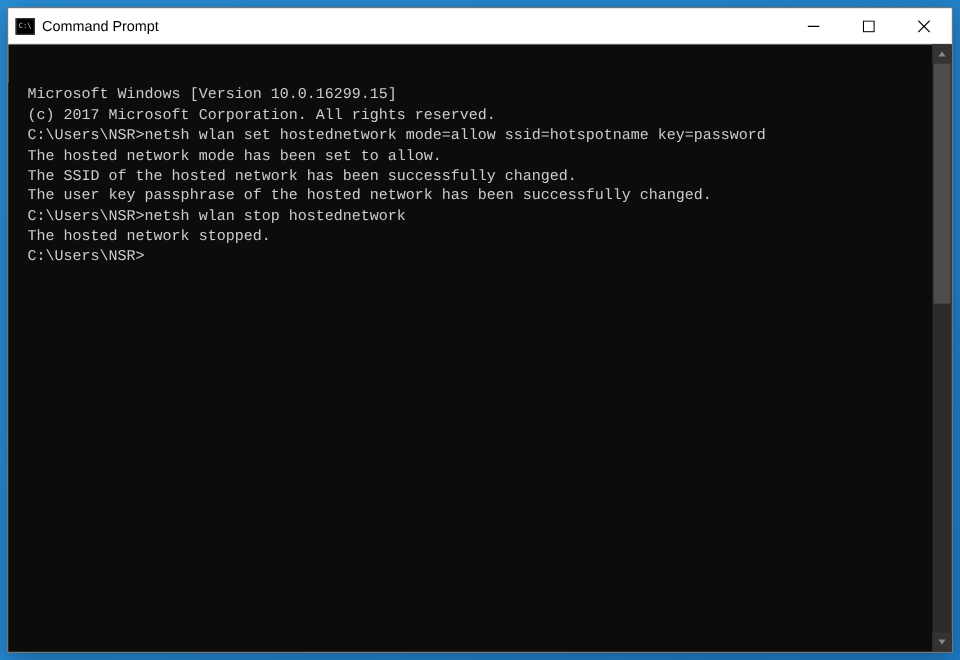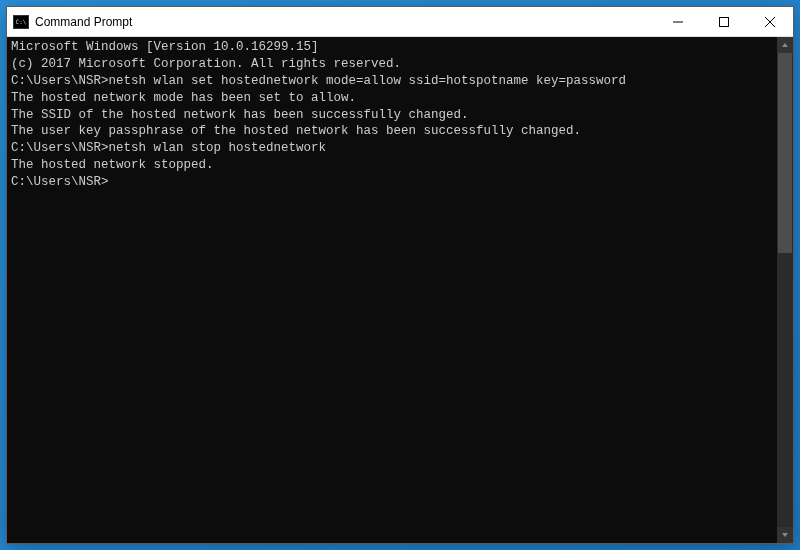--- a/index.html
+++ b/index.html
@@ -76,23 +76,24 @@
       background: #0c0c0c;
       position: relative;
     }
     .terminal-content {
       flex: 1;
       background: #0c0c0c;
       color: #cccccc;
       font-family: Consolas, 'Courier New', monospace;
       font-size: 12.5px;
       line-height: 1.35;
-      padding: 2px 4px;
+      padding: 2px 16px;
       white-space: pre;
       overflow: hidden;
+      margin-top: 32px;
     }
     .scrollbar {
       width: 16px;
       background: #2b2b2b;
       position: relative;
     }
     .scroll-up, .scroll-down {
       width: 16px;
       height: 16px;
       background: #333;

